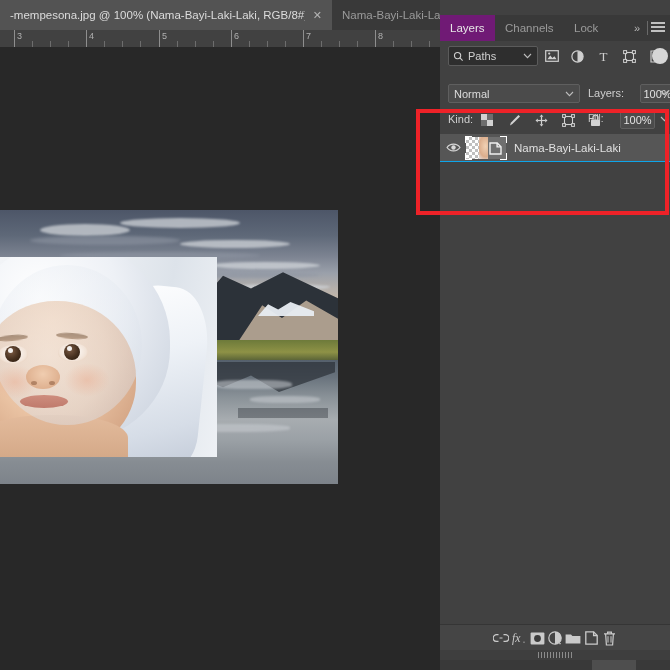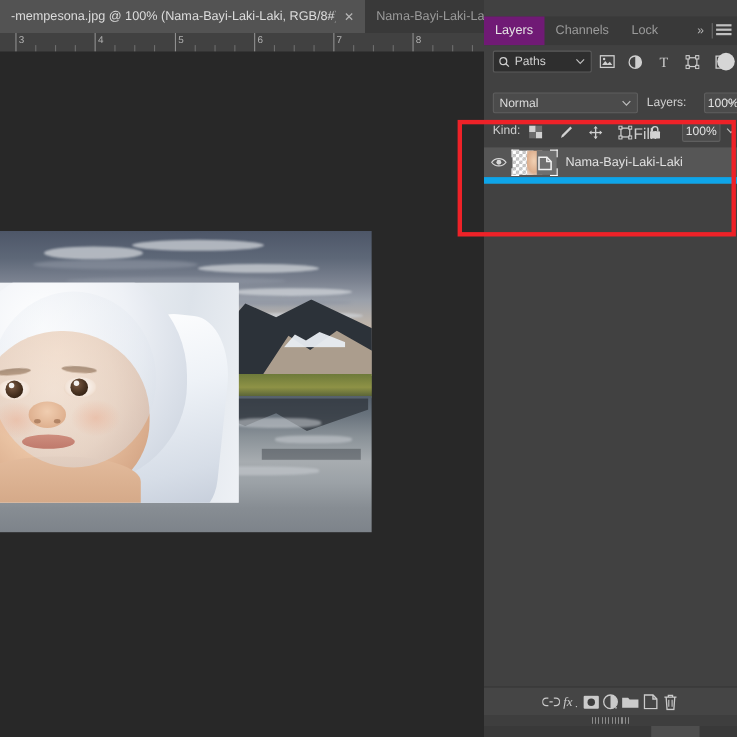--- a/index.html
+++ b/index.html
@@ -114,29 +114,29 @@
         display:flex;align-items:center;padding:0 5px;font-size:11px;color:#dcdcdc;}
   .oplabel{position:absolute;left:148px;top:5px;font-size:11px;color:#cfcfcf;}
   .opfield{position:absolute;left:200px;top:2px;width:35px;height:19px;background:#4b4b4b;
         border:1px solid #5f5f5f;border-radius:2px;box-sizing:border-box;
         display:flex;align-items:center;justify-content:center;font-size:11px;color:#e2e2e2;}
 
   .lockrow{position:absolute;left:0;top:108px;width:230px;height:24px;}
   .locklabel{position:absolute;left:8px;top:5px;font-size:11px;color:#cfcfcf;}
   .lockicons{position:absolute;left:40px;top:3px;height:18px;display:flex;align-items:center;gap:13px;}
   .lico{width:14px;height:14px;color:#d2d2d2;display:flex;align-items:center;justify-content:center;}
-  .filllabel{position:absolute;left:136px;top:5px;font-size:14px;color:#cfcfcf;}
+  .filllabel{position:absolute;left:148px;top:5px;font-size:10px;color:#cfcfcf;}
   .fillfield{position:absolute;left:180px;top:2px;width:35px;height:19px;background:#4b4b4b;
         border:1px solid #5f5f5f;border-radius:2px;box-sizing:border-box;
         display:flex;align-items:center;justify-content:center;font-size:11px;color:#e2e2e2;}
 
   
   .layerlist{position:absolute;left:0;top:134px;width:230px;height:490px;background:#414141;}
   .lrow{position:relative;height:27px;display:flex;align-items:center;
-        border-bottom:6px solid #0ea5e9;}
+        border-bottom:1px solid #0ea5e9;}
   .lrow.sel{background:#565656;}
   .eye{width:26px;display:flex;align-items:center;justify-content:center;}
   .thumb{width:40px;height:22px;position:relative;flex:0 0 auto;margin-right:8px;}
   .thumb.selected{outline:none;}
   .smartcorner{position:absolute;width:6px;height:6px;border:1.6px solid #ffffff;}
   .lname{font-size:11.5px;color:#e0e0e0;}
   .lname.italic{font-style:italic;}
   .lockbadge{position:absolute;right:10px;top:7px;width:12px;height:13px;color:#cfcfcf;}
 
   

